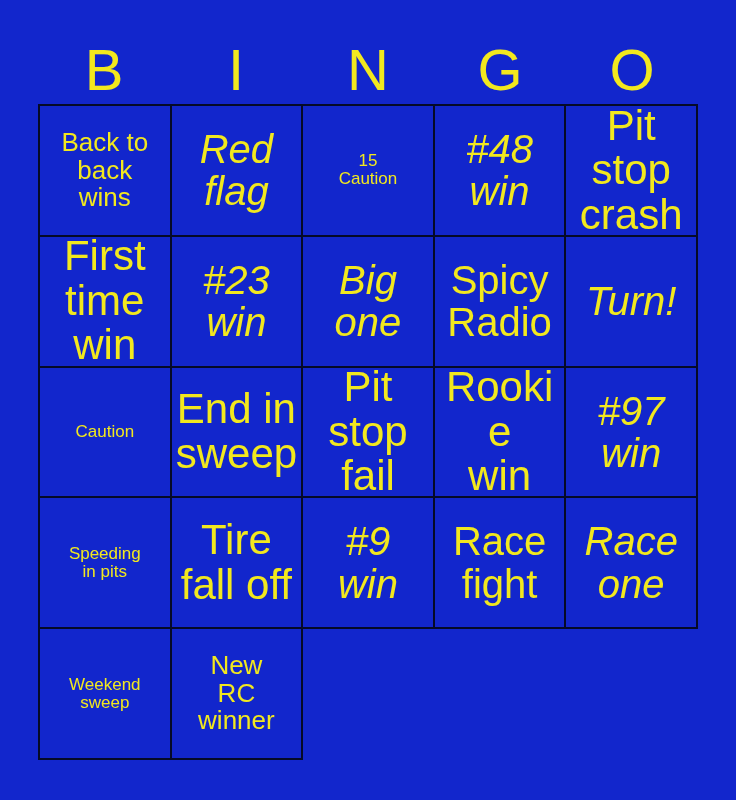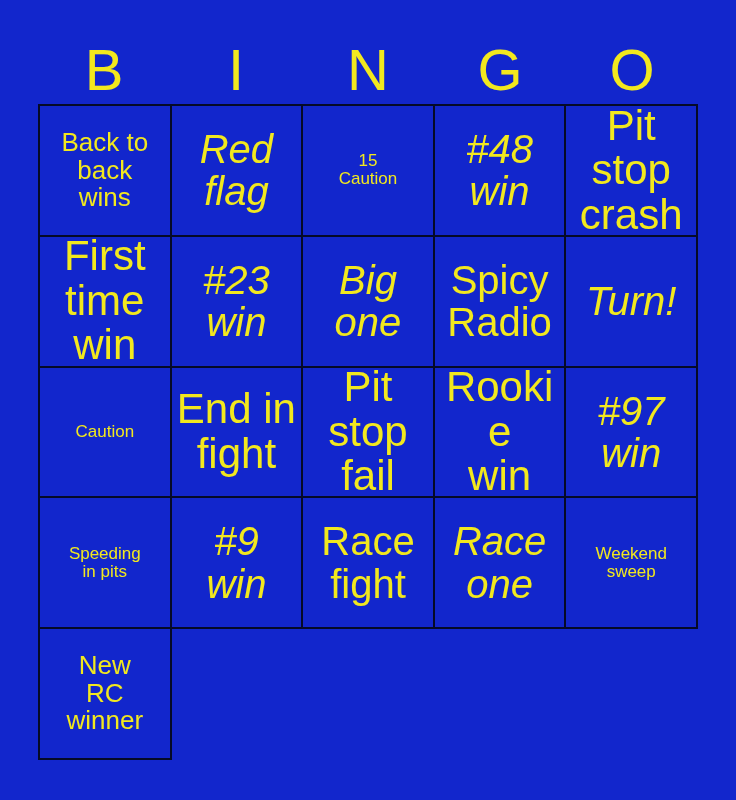--- a/index.html
+++ b/index.html
@@ -134,37 +134,41 @@
 Radio</span>
       </div>
       <div class="cell fs-xl">
         <span class="cell-text">Turn!</span>
       </div>
       <div class="cell fs-xs">
         <span class="cell-text">Caution</span>
       </div>
       <div class="cell fs-md">
         <span class="cell-text">End in
-fight</span>
+sweep</span>
       </div>
       <div class="cell fs-md">
         <span class="cell-text">Pit stop
 fail</span>
       </div>
       <div class="cell fs-md">
         <span class="cell-text">Rookie
 win</span>
       </div>
       <div class="cell fs-xl">
         <span class="cell-text">#97
 win</span>
       </div>
       <div class="cell fs-xs">
         <span class="cell-text">Speeding
 in pits</span>
+      </div>
+      <div class="cell fs-md">
+        <span class="cell-text">Tire
+fall off</span>
       </div>
       <div class="cell fs-xl">
         <span class="cell-text">#9
 win</span>
       </div>
       <div class="cell fs-lg">
         <span class="cell-text">Race
 fight</span>
       </div>
       <div class="cell fs-xl">

